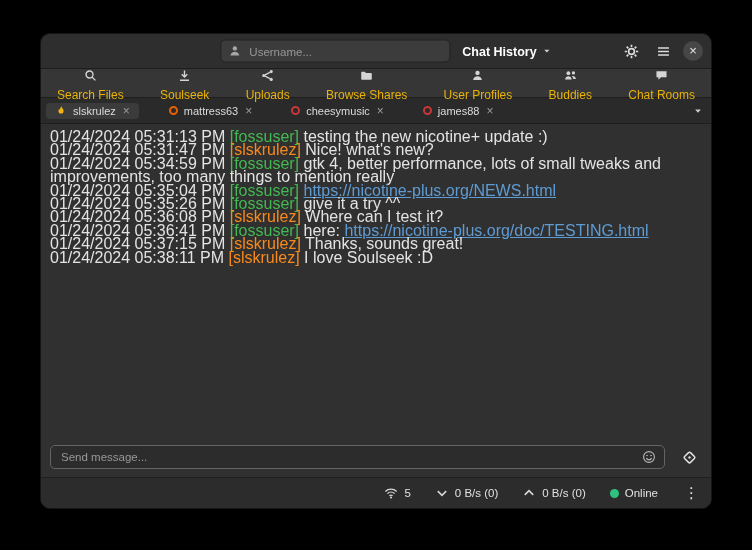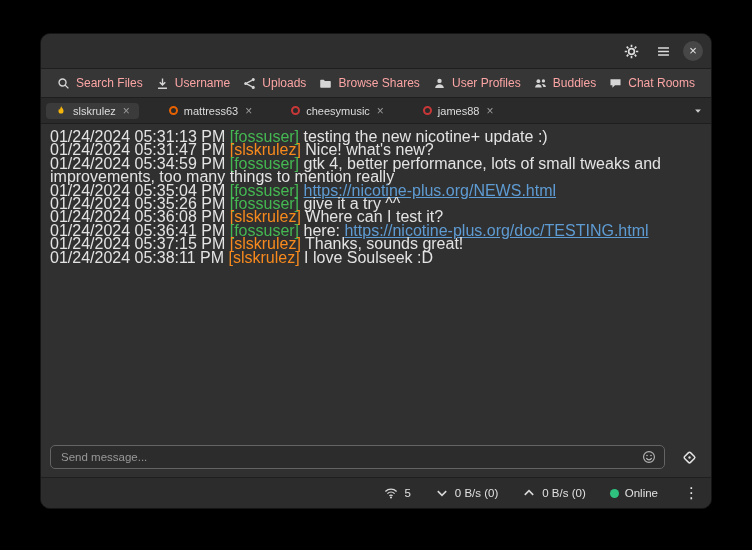--- a/index.html
+++ b/index.html
@@ -24,21 +24,21 @@
   .hb-history .icon{width:9px;height:9px;color:#cfcfcf;}
   .hb-right{position:absolute;right:8px;top:50%;transform:translateY(-50%);display:flex;align-items:center;gap:8px;}
   .iconbtn{display:flex;align-items:center;justify-content:center;width:24px;height:24px;background:transparent;
     border:none;color:#dcdcdc;padding:0;border-radius:5px;}
   .iconbtn .icon{width:15px;height:15px;}
   .closebtn{width:20px;height:20px;border-radius:50%;background:#474747;border:none;color:#e8e8e8;
     font-size:13px;line-height:1;display:flex;align-items:center;justify-content:center;padding:0 0 1px 0;}
   
   .toolbar{height:28px;flex:none;background:#363636;border-bottom:1px solid #1e1e1e;display:flex;
     align-items:stretch;justify-content:space-between;padding:0 16px;}
-  .tool-item{position:relative;display:flex;align-items:center;gap:6px;font-size:12px;color:#fca5a5;}
+  .tool-item{position:relative;display:flex;align-items:center;gap:6px;font-size:12px;color:#eab308;flex-direction:column;}
   .tool-item .icon{color:#d5d5d5;width:13px;height:13px;}
   .tool-item.active::after{content:"";position:absolute;left:-4px;right:-4px;bottom:0;height:2px;background:var(--accent);}
   
   .tabbar{height:25px;flex:none;background:#2a2a2a;border-bottom:1px solid #1e1e1e;display:flex;
     align-items:center;padding:0 8px 0 5px;gap:3px;}
   .tab{display:flex;align-items:center;gap:6px;padding:2px 9px;font-size:11px;color:#dcdcdc;border-radius:4px;}
   .tab.active{background:#3b3b3b;}
   .tab .icon{width:12px;height:12px;}
   .ring{width:9px;height:9px;border-radius:50%;border:2px solid #c04040;box-sizing:border-box;flex:none;}
   .tab-close{color:#9c9c9c;font-size:12px;line-height:1;margin-left:1px;}
@@ -64,20 +64,39 @@
   .dot{width:9px;height:9px;border-radius:50%;background:var(--online_green);flex:none;}
   .kebab{font-size:15px;color:#e6e6e6;padding-left:2px;}
 </style>
 </head>
 <body>
 
 <div class="stage">
   <div class="window">
 
     <div class="headerbar">
+      <div class="hb-center">
+        <div class="entry username">
+          <span class="icon">
+              <svg viewBox="0 0 16 16" aria-hidden="true">
+                <circle cx="8" cy="4.8" r="2.7" fill="currentColor"></circle>
+                <path d="M2.6 13.6c.5-3.2 2.7-4.6 5.4-4.6s4.9 1.4 5.4 4.6z" fill="currentColor"></path>
+              </svg>
+            </span>
+          <input type="text" placeholder="Username..." style="">
+        </div>
+        <div class="hb-history">
+          <span>Chat History</span>
+          <span class="icon">
+              <svg viewBox="0 0 16 16" aria-hidden="true">
+                <path d="M3.4 5.6h9.2L8 10.8z" fill="currentColor"></path>
+              </svg>
+            </span>
+        </div>
+      </div>
       <div class="hb-right">
         <button class="iconbtn">
           <span class="icon">
               <svg viewBox="0 0 16 16" aria-hidden="true">
                 <g stroke="currentColor" stroke-width="1.8">
                   <path d="M8 .8v2.4M8 12.8v2.4M.8 8h2.4M12.8 8h2.4M2.9 2.9l1.7 1.7M11.4 11.4l1.7 1.7M2.9 13.1l1.7-1.7M11.4 4.6l1.7-1.7"></path>
                 </g>
                 <circle cx="8" cy="8" r="3.1" fill="none" stroke="currentColor" stroke-width="1.8"></circle>
               </svg>
             </span>
@@ -105,21 +124,21 @@
           </span>
           <span>Search Files</span>
         </div>
         <div class="tool-item">
           <span class="icon">
             <svg viewBox="0 0 16 16" aria-hidden="true">
               <path d="M8 1.8v7.4M4.6 6.4L8 9.8l3.4-3.4" fill="none" stroke="currentColor" stroke-width="1.7"></path>
               <path d="M2.5 13.8h11" stroke="currentColor" stroke-width="1.7"></path>
             </svg>
           </span>
-          <span>Username</span>
+          <span>Soulseek</span>
         </div>
         <div class="tool-item">
           <span class="icon">
             <svg viewBox="0 0 16 16" aria-hidden="true">
               <circle cx="12.6" cy="3.2" r="1.9" fill="currentColor"></circle>
               <circle cx="3.4" cy="8" r="1.9" fill="currentColor"></circle>
               <circle cx="12.6" cy="12.8" r="1.9" fill="currentColor"></circle>
               <path d="M5 7.2l6-3M5 8.8l6 3" stroke="currentColor" stroke-width="1.5" fill="none"></path>
             </svg>
           </span>

